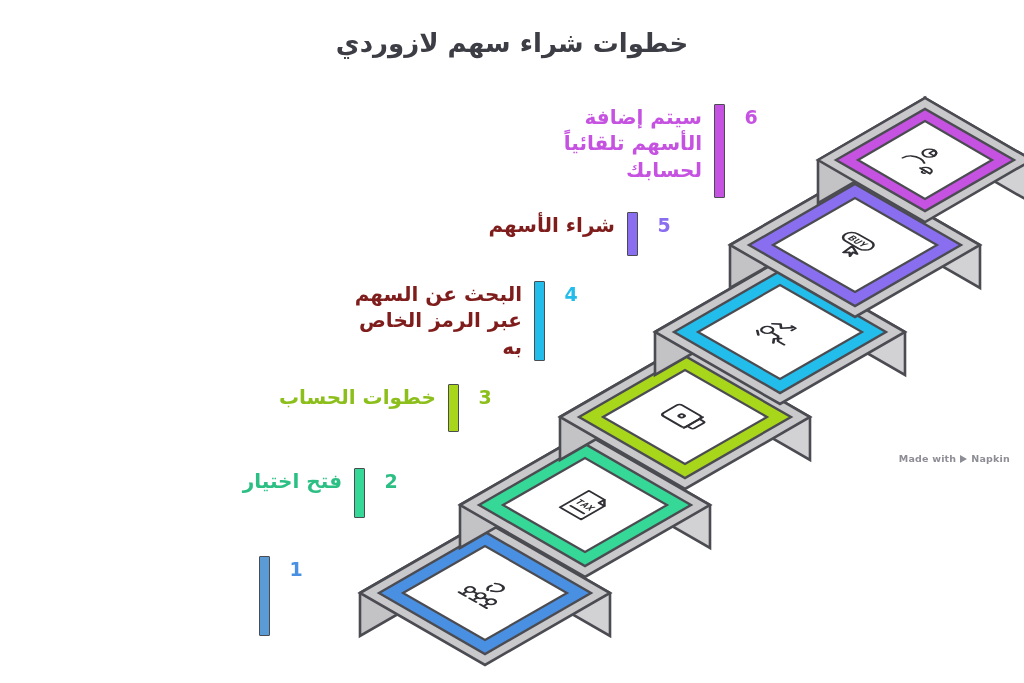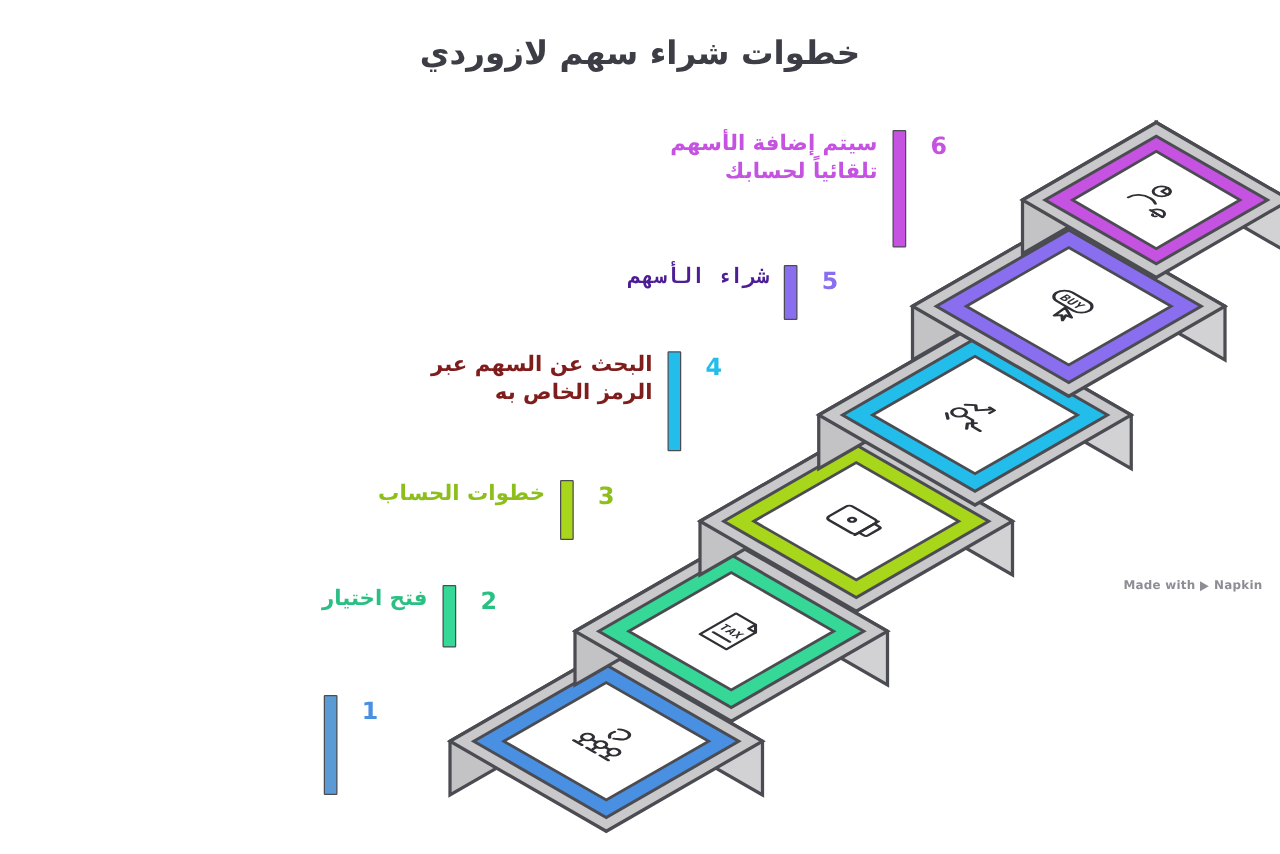--- a/index.html
+++ b/index.html
@@ -51,31 +51,31 @@
     padding-top: 4px;
   }
   .label-bar {
     flex: 0 0 auto;
     width: 9px;
     border: 1.4px solid #4b4b52;
     border-radius: 1px;
     margin: 0 7px 0 12px;
   }
   .label-text {
-    font-size: 17px;
+    font-size: 20px;
     font-weight: bold;
     line-height: 1.32;
     letter-spacing: 1.1px;
     text-align: right;
     flex: 0 0 auto;
   }
   #watermark {
     position: absolute;
     right: 14px;
-    bottom: 14px;
+    bottom: 24px;
     display: flex;
     align-items: center;
     gap: 4px;
     font-size: 9.5px;
     font-weight: bold;
     color: #8d8d95;
     direction: ltr;
     letter-spacing: .2px;
   }
   #watermark .wm-tri {
@@ -232,21 +232,21 @@
 
   <div class="step-label" style="left:480px; top:104px; width:290px;">
     <span class="label-num" style="color:#c552e0;">6</span>
     <span class="label-bar" style="background:#c552e0; height:92px;"></span>
     <span class="label-text" style="color:#c552e0; width:185px;">سيتم إضافة الأسهم تلقائياً لحسابك</span>
   </div>
 
   <div class="step-label" style="left:393px; top:212px; width:290px;">
     <span class="label-num" style="color:#8a6ef0;">5</span>
     <span class="label-bar" style="background:#8a6ef0; height:42px;"></span>
-    <span class="label-text" style="color:#4c1d95; width:185px;font-family:Liberation Mono, monospace;">شراء الأسهم</span>
+    <span class="label-text" style="color:#7f1d1d; width:185px;">شراء الأسهم</span>
   </div>
 
   <div class="step-label" style="left:300px; top:281px; width:290px;">
     <span class="label-num" style="color:#22bdeb;">4</span>
     <span class="label-bar" style="background:#22bdeb; height:78px;"></span>
     <span class="label-text" style="color:#7f1d1d; width:185px;">البحث عن السهم عبر الرمز الخاص به</span>
   </div>
 
   <div class="step-label" style="left:214px; top:384px; width:290px;">
     <span class="label-num" style="color:#8cbf1c;">3</span>

